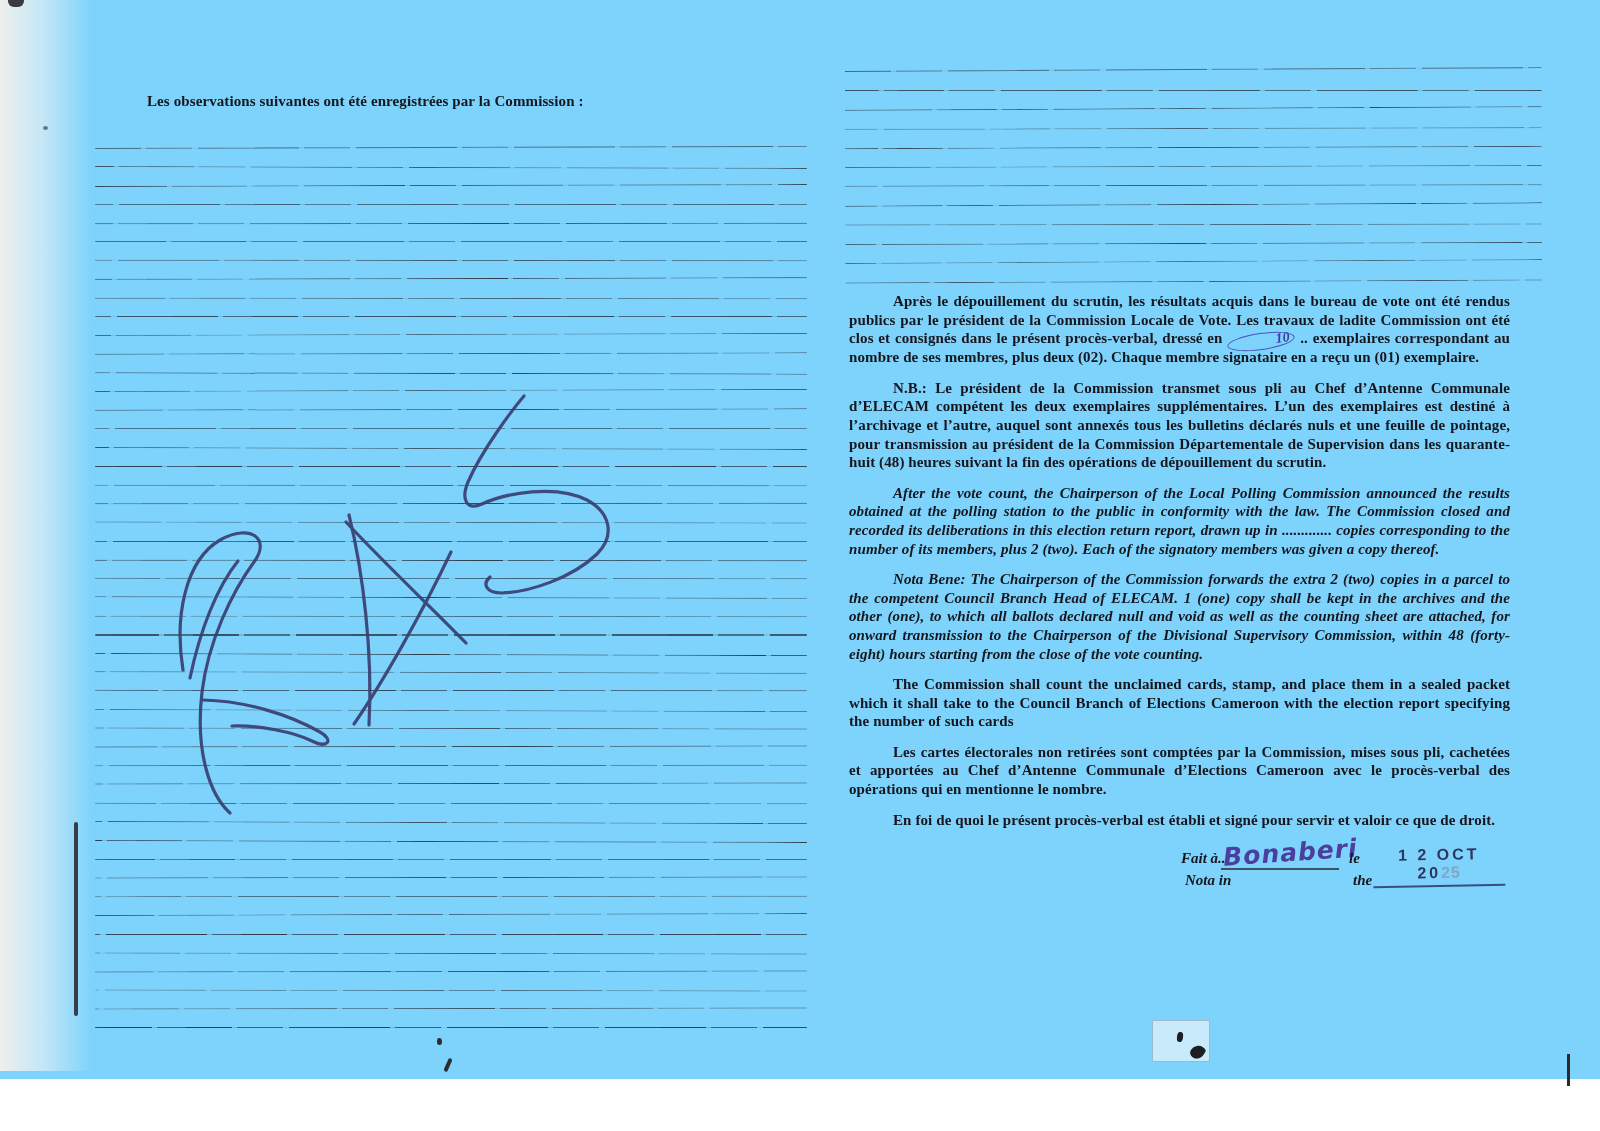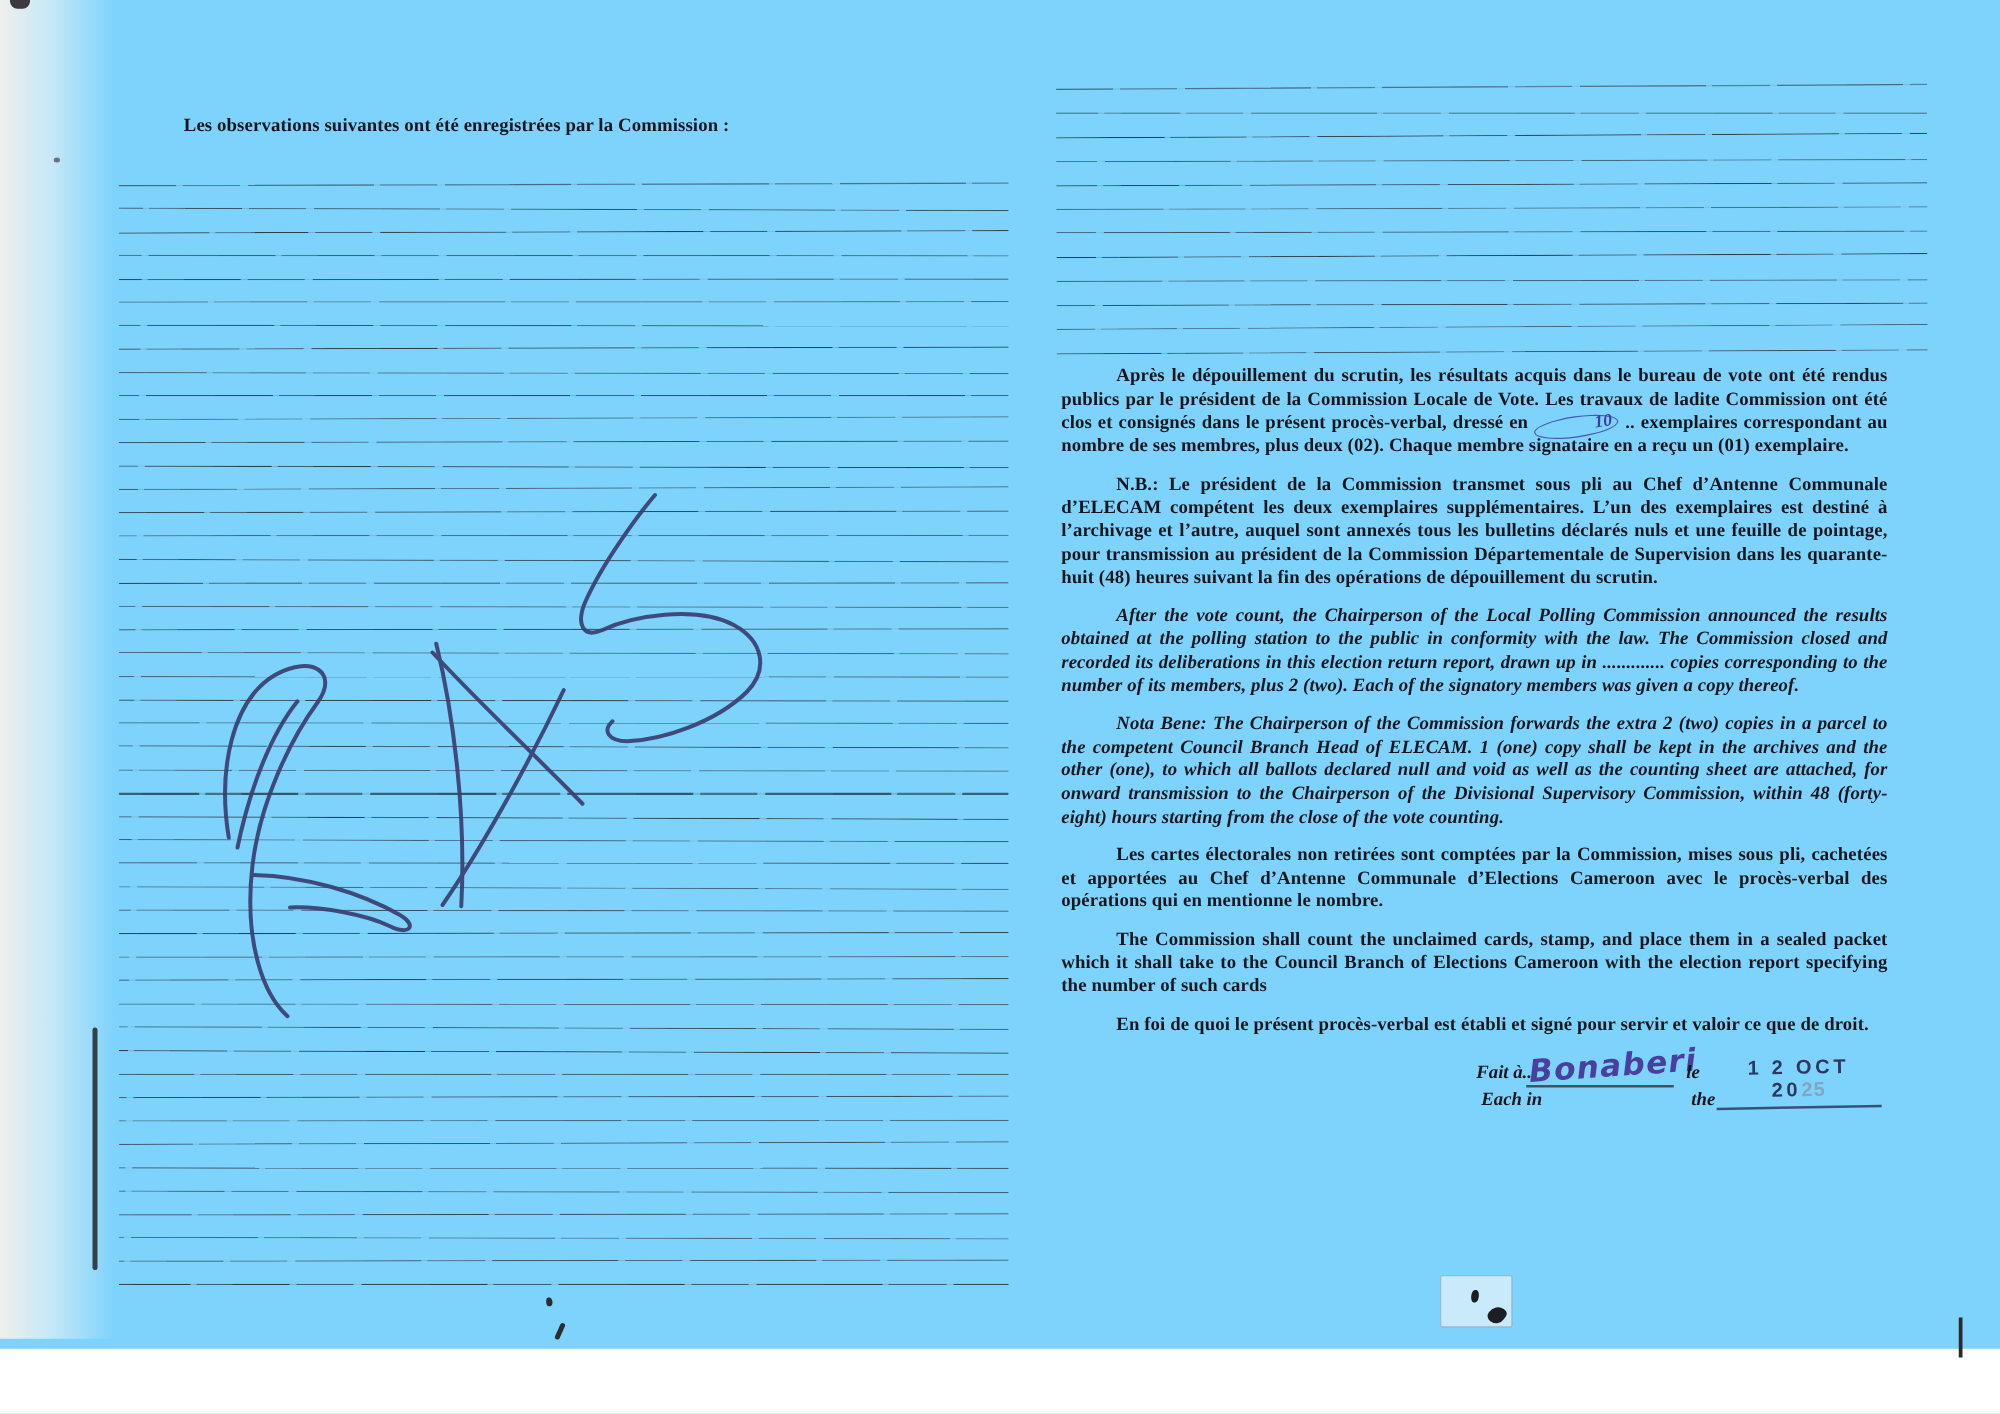--- a/index.html
+++ b/index.html
@@ -197,29 +197,29 @@
 
   <div id="right-body">
     <p class="fr"><span>Après le dépouillement du scrutin, les résultats acquis dans le bureau de vote ont été rendus publics par le président de la Commission Locale de Vote. Les travaux de ladite Commission ont été clos et consignés dans le présent procès-verbal, dressé en </span><span id="filled-count">10</span><span> .. exemplaires correspondant au nombre de ses membres, plus deux (02). Chaque membre signataire en a reçu un (01) exemplaire.</span></p>
 
     <p class="fr">N.B.: Le président de la Commission transmet sous pli au Chef d’Antenne Communale d’ELECAM compétent les deux exemplaires supplémentaires. L’un des exemplaires est destiné à l’archivage et l’autre, auquel sont annexés tous les bulletins déclarés nuls et une feuille de pointage, pour transmission au président de la Commission Départementale de Supervision dans les quarante-huit (48) heures suivant la fin des opérations de dépouillement du scrutin.</p>
 
     <p class="en">After the vote count, the Chairperson of the Local Polling Commission announced the results obtained at the polling station to the public in conformity with the law. The Commission closed and recorded its deliberations in this election return report, drawn up in ............. copies corresponding to the number of its members, plus 2 (two). Each of the signatory members was given a copy thereof.</p>
 
     <p class="en">Nota Bene: The Chairperson of the Commission forwards the extra 2 (two) copies in a parcel to the competent Council Branch Head of ELECAM. 1 (one) copy shall be kept in the archives and the other (one), to which all ballots declared null and void as well as the counting sheet are attached, for onward transmission to the Chairperson of the Divisional Supervisory Commission, within 48 (forty-eight) hours starting from the close of the vote counting.</p>
 
+    <p class="fr">The Commission shall count the unclaimed cards, stamp, and place them in a sealed packet which it shall take to the Council Branch of Elections Cameroon with the election report specifying the number of such cards</p>
+
     <p class="fr">Les cartes électorales non retirées sont comptées par la Commission, mises sous pli, cachetées et apportées au Chef d’Antenne Communale d’Elections Cameroon avec le procès-verbal des opérations qui en mentionne le nombre.</p>
-
-    <p class="fr">The Commission shall count the unclaimed cards, stamp, and place them in a sealed packet which it shall take to the Council Branch of Elections Cameroon with the election report specifying the number of such cards</p>
 
     <p class="fr tight">En foi de quoi le présent procès-verbal est établi et signé pour servir et valoir ce que de droit.</p>
 
     <div id="signature">
       <span id="fait-label" class="sig-label">Fait à..</span>
-      <span id="done-label" class="sig-label">Each in</span>
+      <span id="done-label" class="sig-label">Nota in</span>
       <span id="place-hw">Bonaberi</span>
       <span id="place-underline"></span>
       <span id="le-label" class="sig-label">le</span>
       <span id="the-label" class="sig-label">the</span>
       <span id="date-stamp"><span>1 2 OCT 20</span><span class="faded">25</span></span>
     </div>
   </div>
 
   <div id="stamp-box">
     <span class="blot1"></span>

